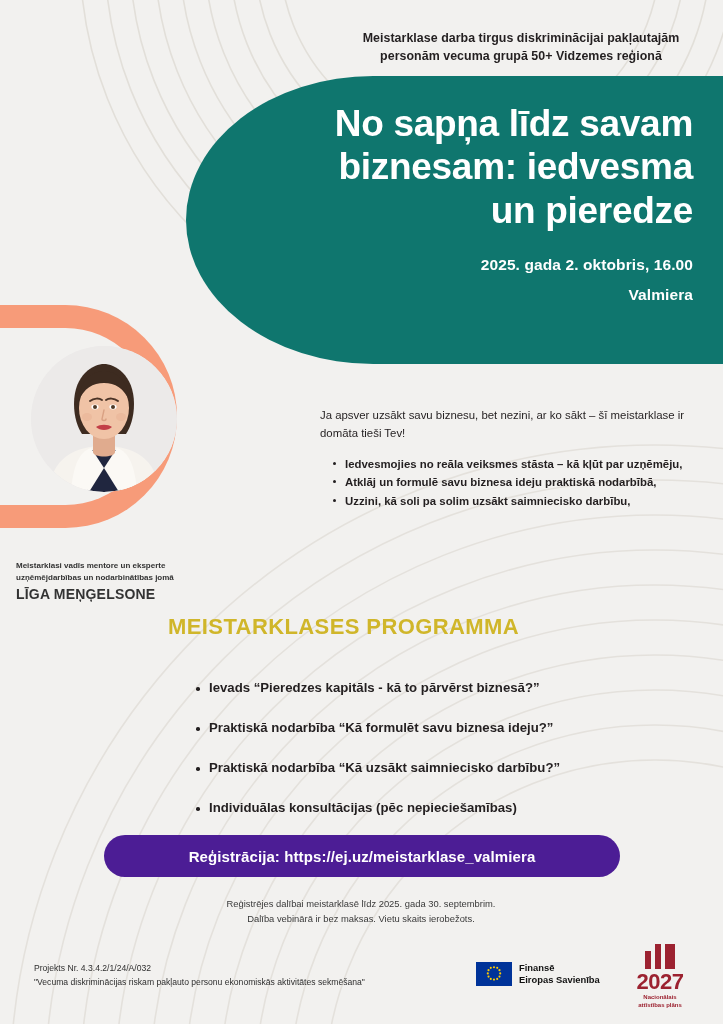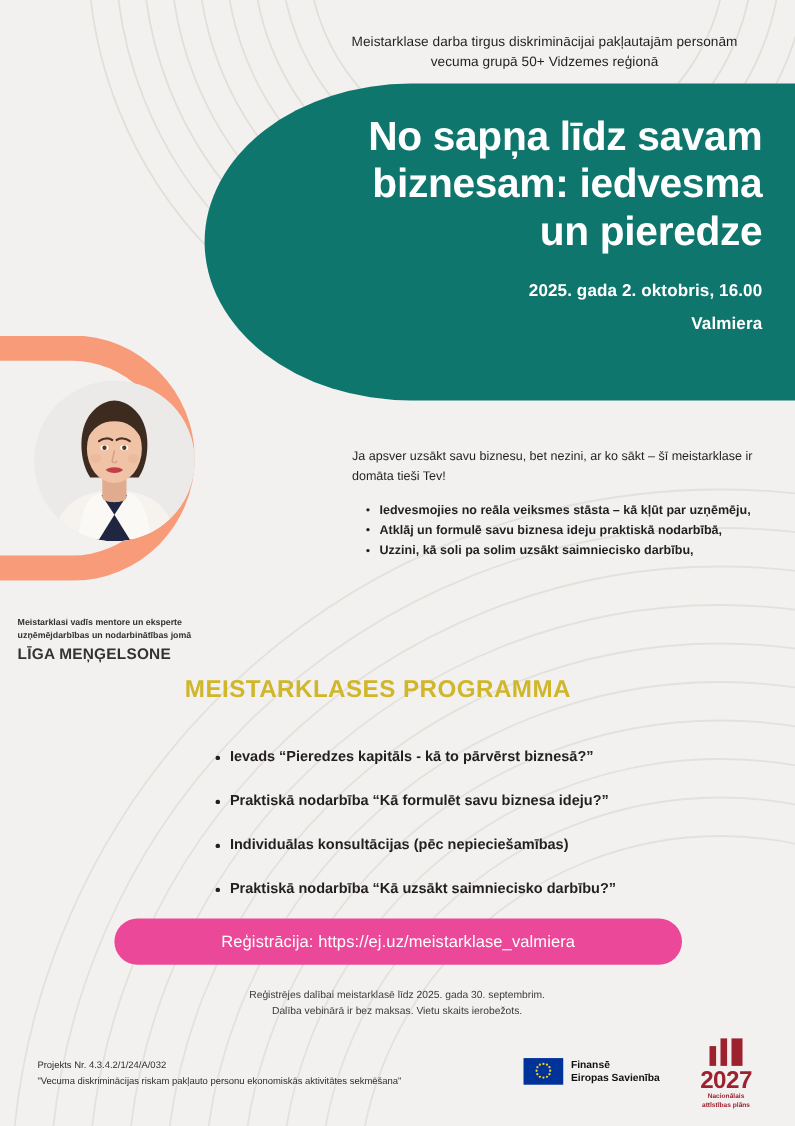--- a/index.html
+++ b/index.html
@@ -52,25 +52,25 @@
     color:#ffffff;
     font-size:15.5px;
     font-weight:bold;
     margin-top:12px;
     letter-spacing:0.1px;
   }
 
   
   .kicker{
     position:absolute;
-    left:310px;top:30px;width:370px;
+    left:336px;top:30px;width:370px;
     text-align:center;
     color:#231f20;
     font-size:12.4px;
-    font-weight:normal;
+    font-weight:bold;
     line-height:1.42;
     letter-spacing:0.05px;
   }
 
   
   .coral-d{
     position:absolute;
     left:-78px;top:305px;
     width:255px;height:223px;
     border:23px solid #f79b79;
@@ -157,26 +157,26 @@
     position:absolute;left:2px;top:7px;
     width:3.5px;height:3.5px;border-radius:50%;
     background:#231f20;
   }
 
   
   .reg-pill{
     position:absolute;
     left:104px;top:835px;
     width:516px;height:42px;
-    background:#ec4899;
+    background:#4c1d95;
     border-radius:21px;
     display:flex;align-items:center;justify-content:center;
     color:#ffffff;
     font-size:15px;
-    font-weight:normal;
+    font-weight:bold;
     letter-spacing:0.1px;
     cursor:pointer;
   }
 
   
   .notes{
     position:absolute;
     left:161px;top:896px;width:400px;
     text-align:center;
     color:#3a3a3a;
@@ -327,22 +327,22 @@
   <ul class="intro-list">
     <li>Iedvesmojies no reāla veiksmes stāsta – kā kļūt par uzņēmēju,</li>
     <li>Atklāj un formulē savu biznesa ideju praktiskā nodarbībā,</li>
     <li>Uzzini, kā soli pa solim uzsākt saimniecisko darbību,</li>
   </ul>
 
   <div class="prog-title">MEISTARKLASES PROGRAMMA</div>
   <ul class="prog-list">
     <li>Ievads “Pieredzes kapitāls - kā to pārvērst biznesā?”</li>
     <li>Praktiskā nodarbība “Kā formulēt savu biznesa ideju?”</li>
+    <li>Praktiskā nodarbība “Kā uzsākt saimniecisko darbību?”</li>
     <li>Individuālas konsultācijas (pēc nepieciešamības)</li>
-    <li>Praktiskā nodarbība “Kā uzsākt saimniecisko darbību?”</li>
   </ul>
 
   <div class="reg-pill">Reģistrācija: https://ej.uz/meistarklase_valmiera</div>
 
   <div class="notes">
     <div>Reģistrējes dalībai meistarklasē līdz 2025. gada 30. septembrim.</div>
     <div>Dalība vebinārā ir bez maksas. Vietu skaits ierobežots.</div>
   </div>
 
   <div class="footer-proj">

